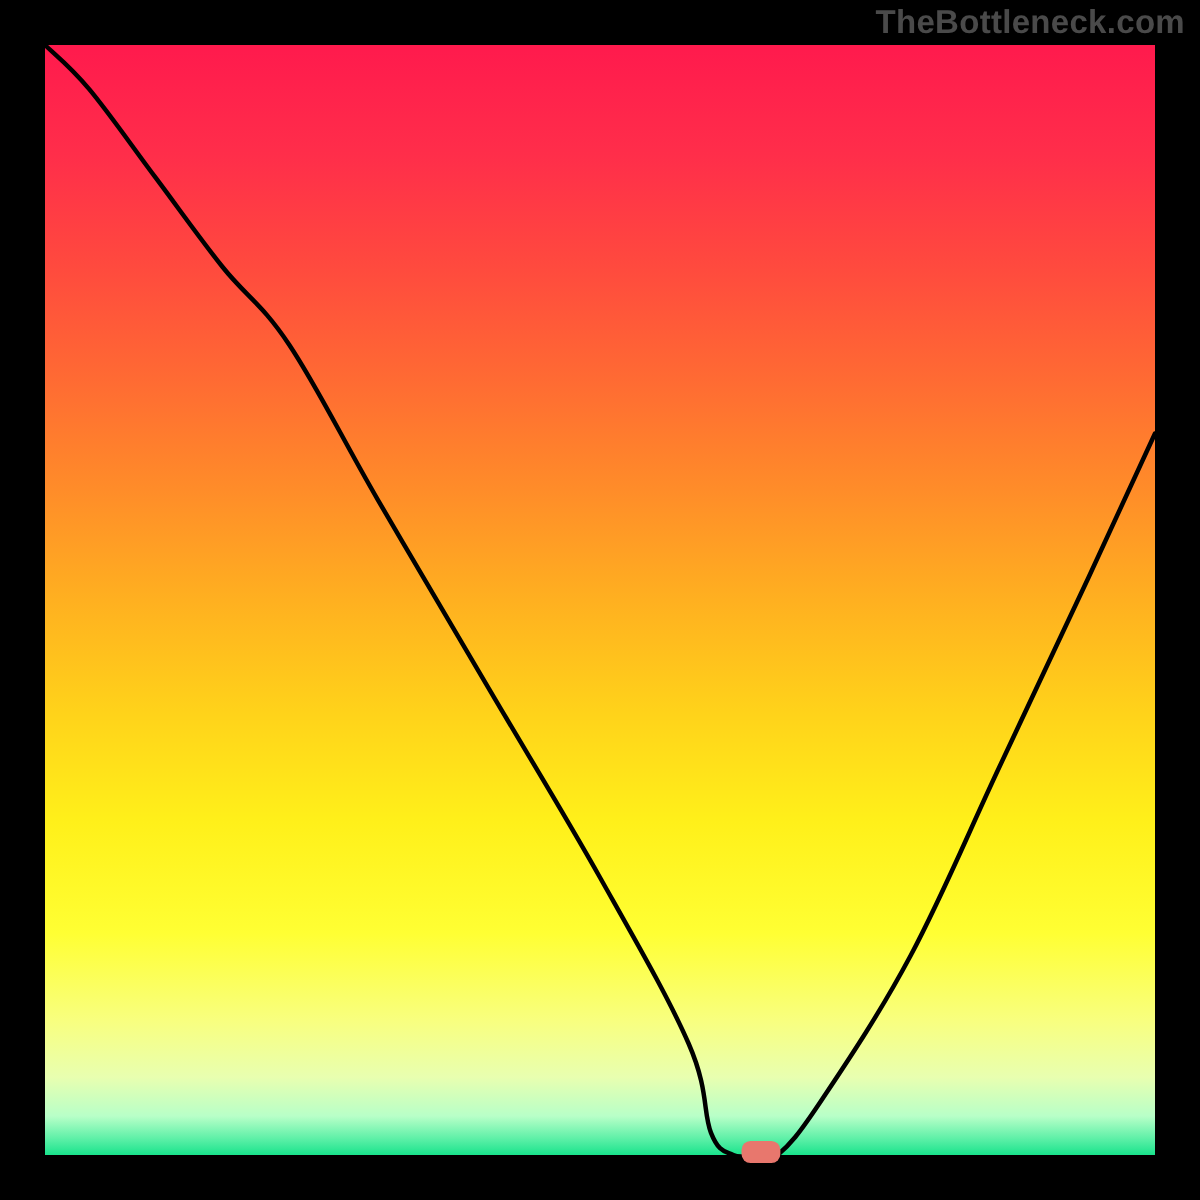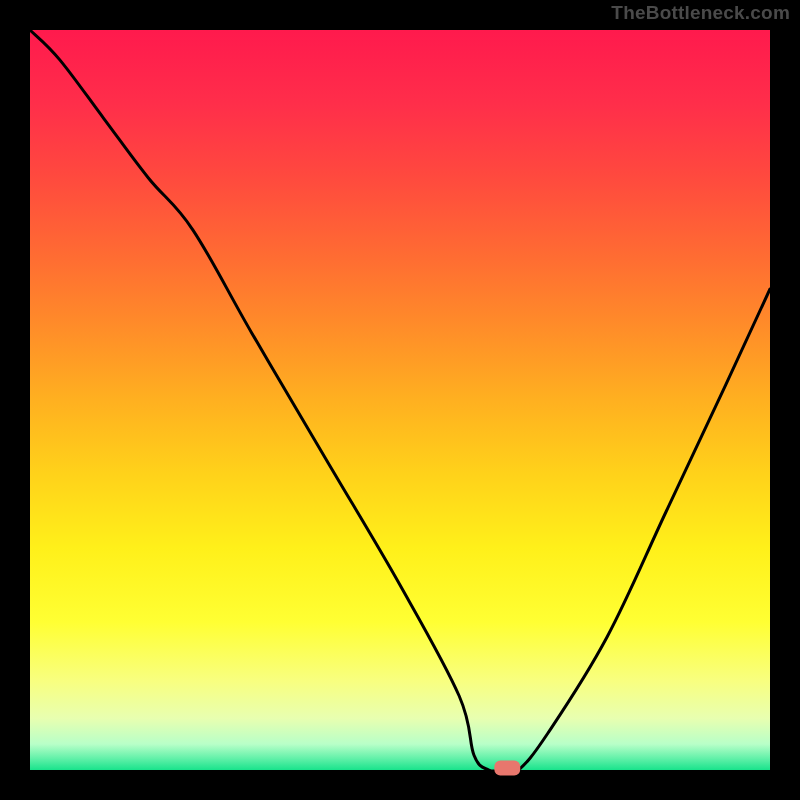--- a/index.html
+++ b/index.html
@@ -15,21 +15,21 @@
     position: relative;
     width: 800px;
     height: 800px;
     background: #000;
   }
   .attribution {
     position: absolute;
     top: 2px;
     right: 10px;
     color: #4a4a4a;
-    font-size: 19px;
+    font-size: 22px;
     font-weight: 600;
     letter-spacing: 0.2px;
     user-select: none;
   }
   svg.plot {
     position: absolute;
     left: 0;
     top: 0;
     width: 800px;
     height: 800px;

